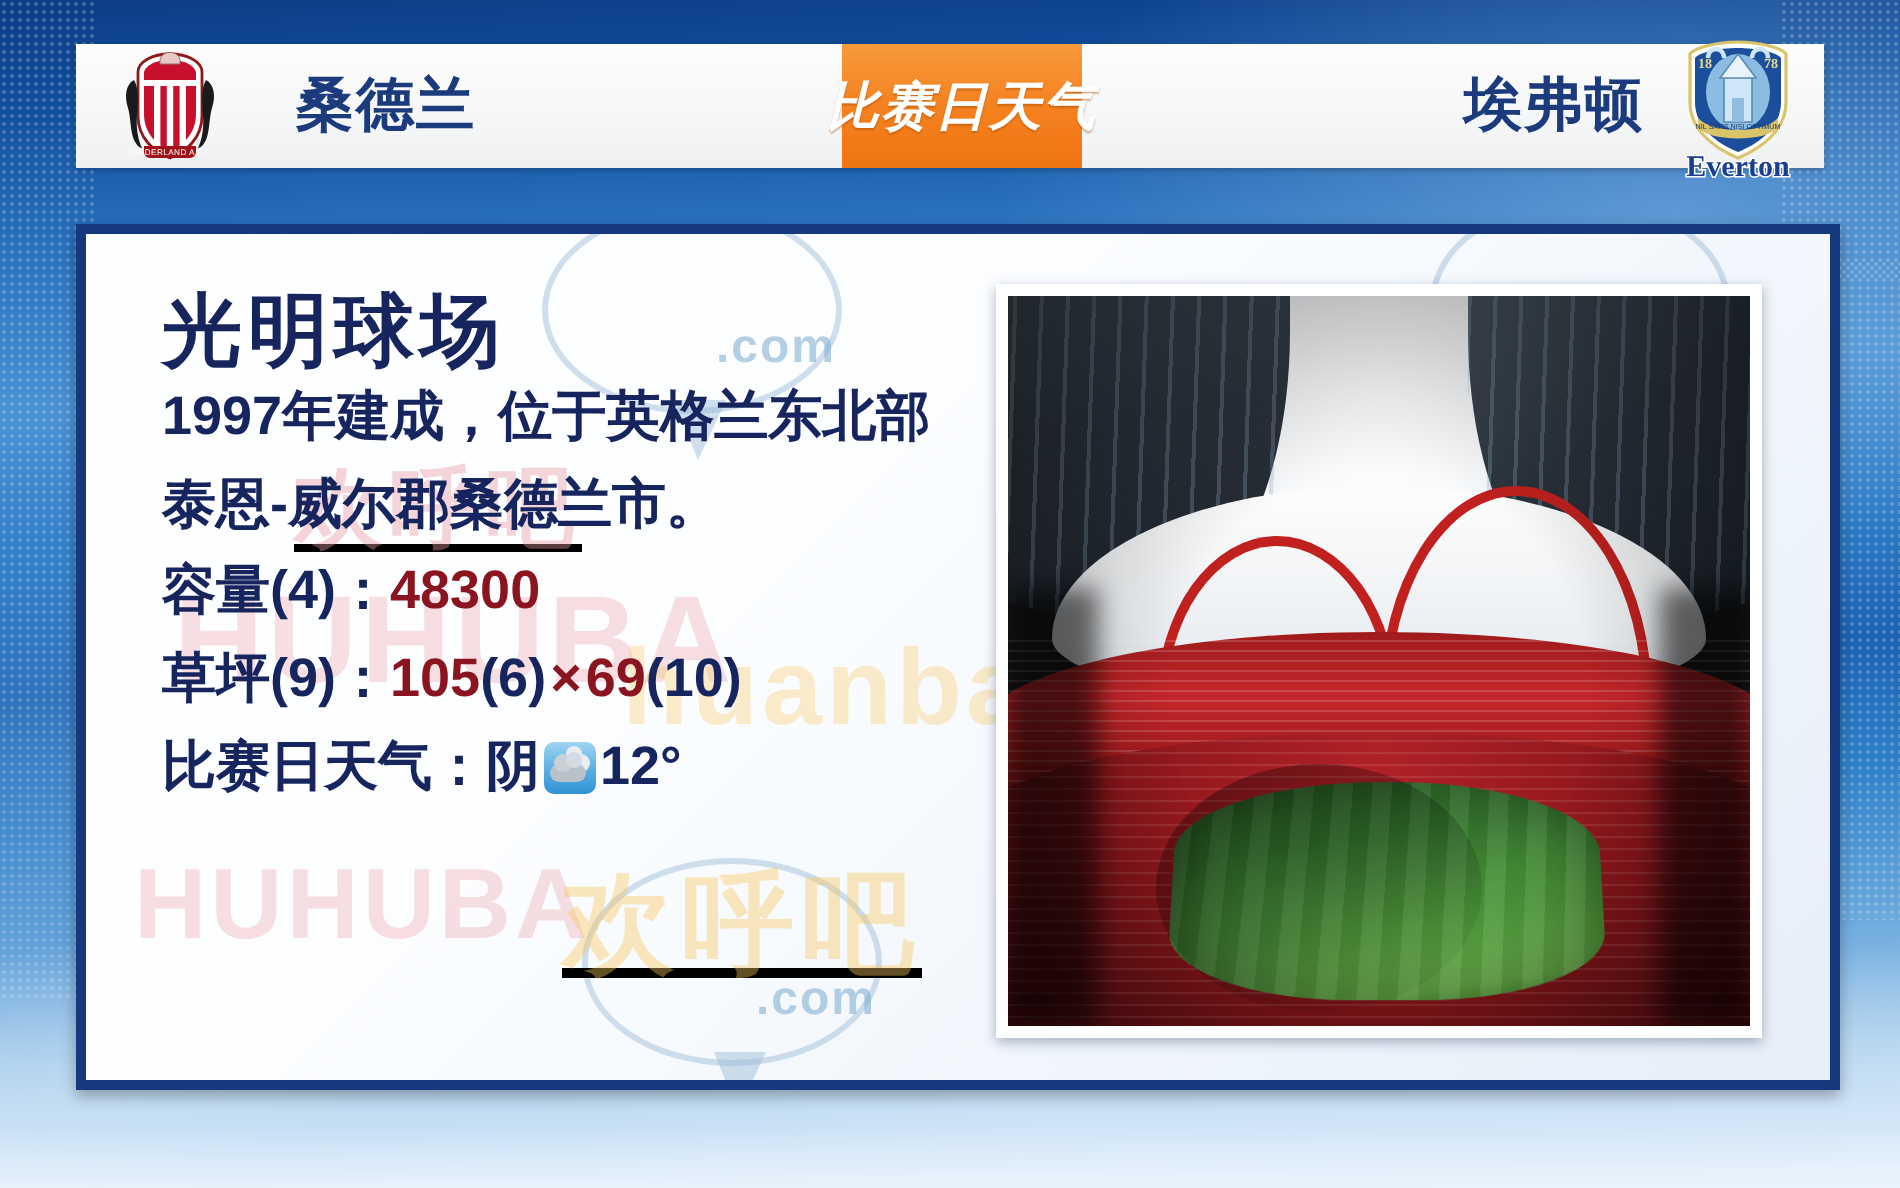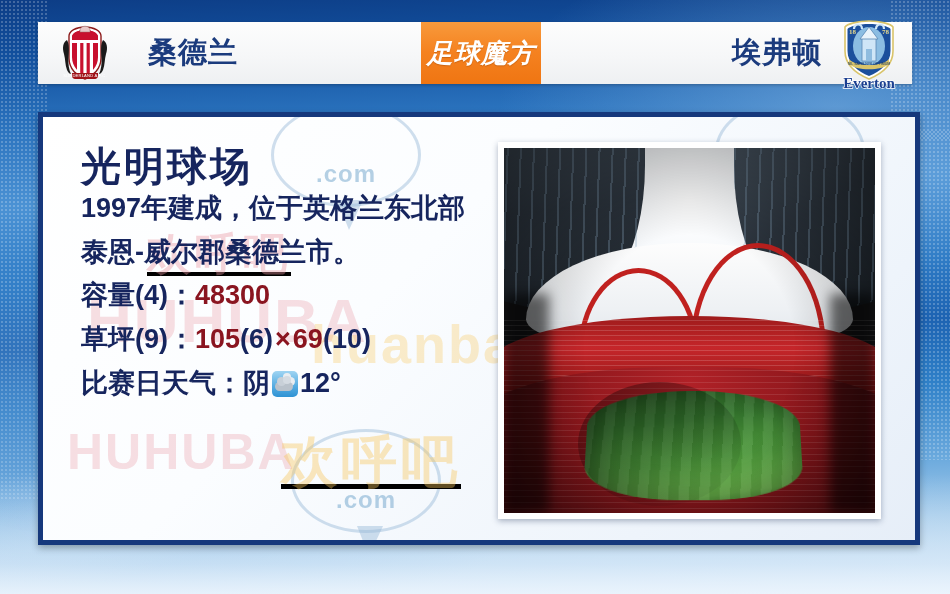--- a/index.html
+++ b/index.html
@@ -161,21 +161,21 @@
     user-select: none;
   }
   .wm-bubble {
     width: 150px;
     height: 104px;
     border: 3px solid rgba(150,185,215,0.45);
     border-radius: 50%;
     box-sizing: border-box;
     display: flex;
     align-items: flex-end;
-    justify-content: center;
+    justify-content: flex-end;
     padding-bottom: 16px;
   }
   .wm-bubble::after {
     content: "";
     position: absolute;
     left: 44%;
     bottom: -26px;
     width: 0; height: 0;
     border-left: 12px solid transparent;
     border-right: 14px solid transparent;
@@ -464,21 +464,21 @@
           <text x="47.5" y="15" font-size="7" font-weight="bold" fill="#e7d98b" font-family="Liberation Serif, serif" text-anchor="middle">78</text>
           <path d="M11 40 C18 48 44 48 51 40 L51 45 C44 52 18 52 11 45 Z" fill="#d9c46a"></path>
           <text x="31" y="45.6" font-size="3.6" fill="#1b3a66" text-anchor="middle" font-family="Liberation Sans, sans-serif">NIL SATIS NISI OPTIMUM</text>
           <text x="31" y="69" font-size="15" font-weight="bold" fill="#1b3f90" font-family="Liberation Serif, serif" text-anchor="middle" stroke="#ffffff" stroke-width="1.4" paint-order="stroke">Everton</text>
         </svg>
       </div>
     </div>
   </div>
 
   <div id="site-logo">
-    <span class="logo-text">足球魔方</span>
+    <span class="logo-text">比赛日天气</span>
   </div>
 
   <div id="info-card">
 
     <div class="wm wm-bubble" style="left:228px; top:-14px;">
       <span class="wm-dotcom">.com</span>
     </div>
     <div class="wm wm-bubble" style="left:672px; top:-18px;">
       <span class="wm-dotcom">.com</span>
     </div>

